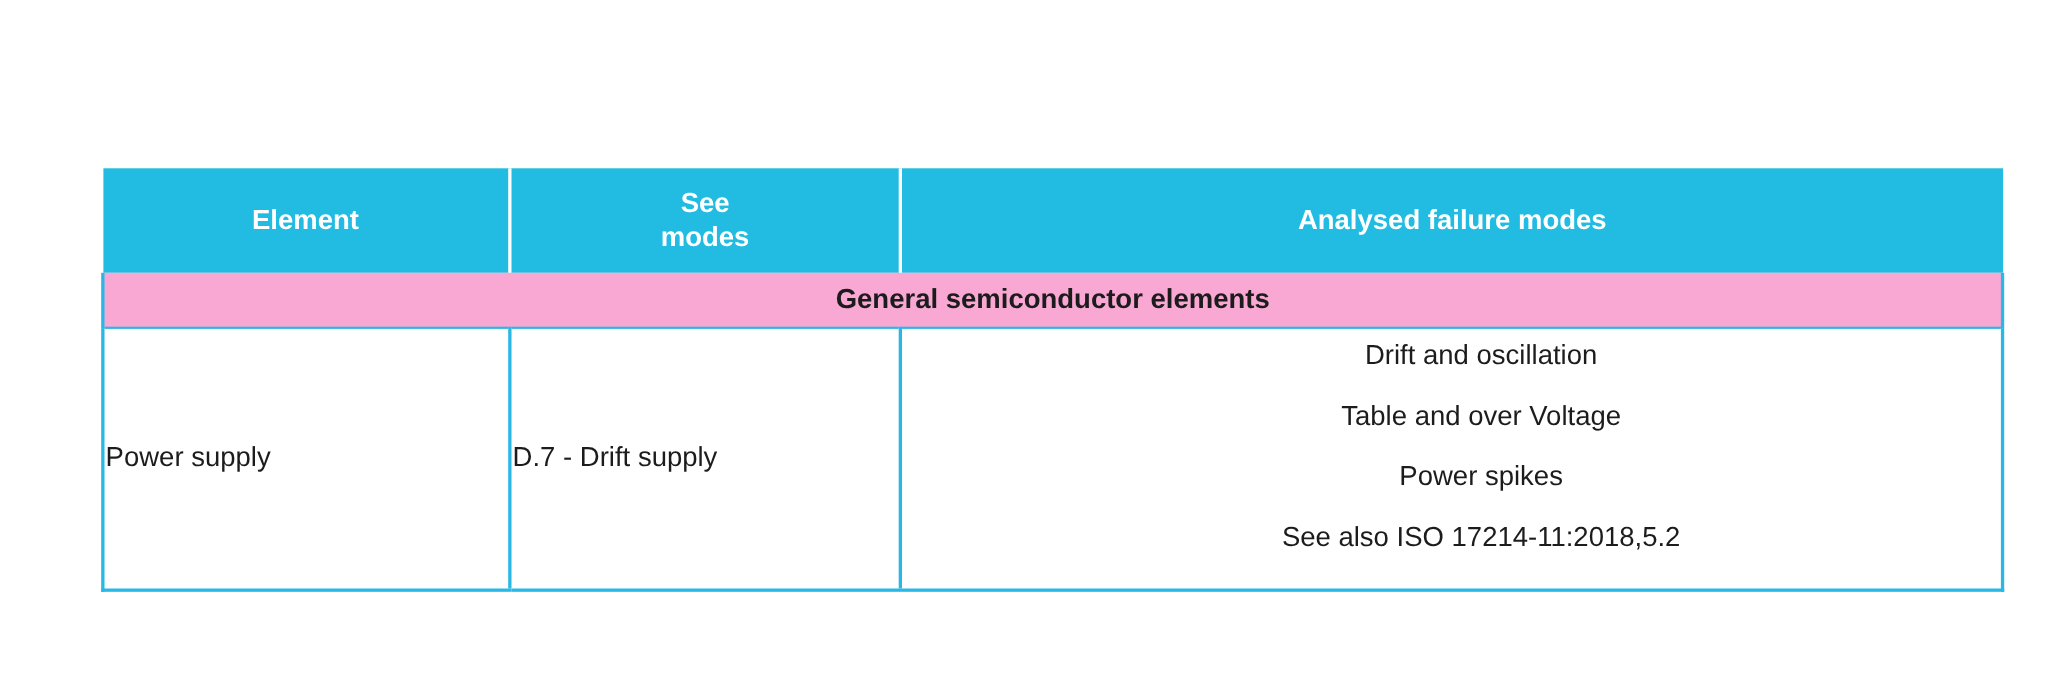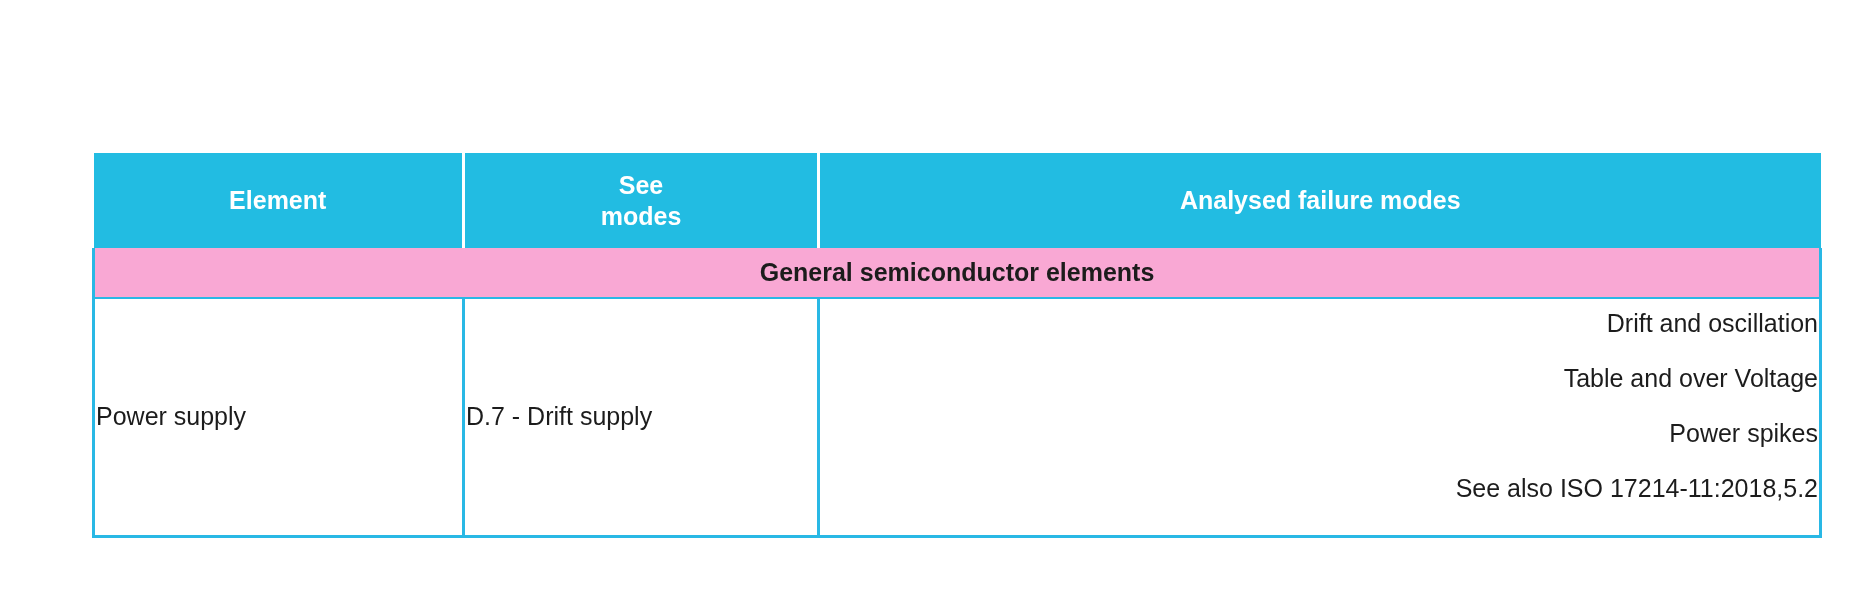--- a/index.html
+++ b/index.html
@@ -95,21 +95,21 @@
     border-left: 3px solid #29b8e5;
     border-bottom: 3px solid #29b8e5;
     box-sizing: border-box;
   }
   .data-cell.last {
     border-right: 3px solid #29b8e5;
   }
   .data-cell.ctr {
   }
   .data-cell.modes {
-    text-align: right;
+    text-align: center;
     padding-left: 55px;
   }
 
   .mode-line {
     display: block;
     line-height: 1;
     margin: 0;
     padding: 0;
     height: 46px;
   }

